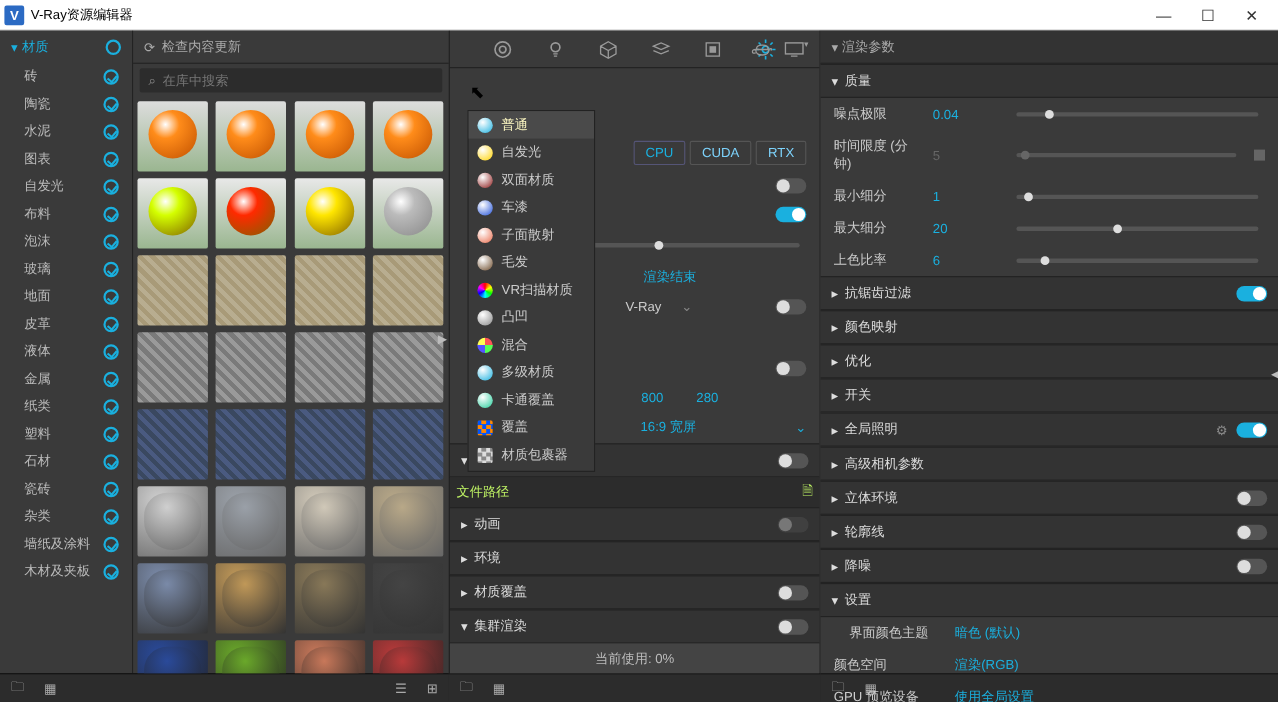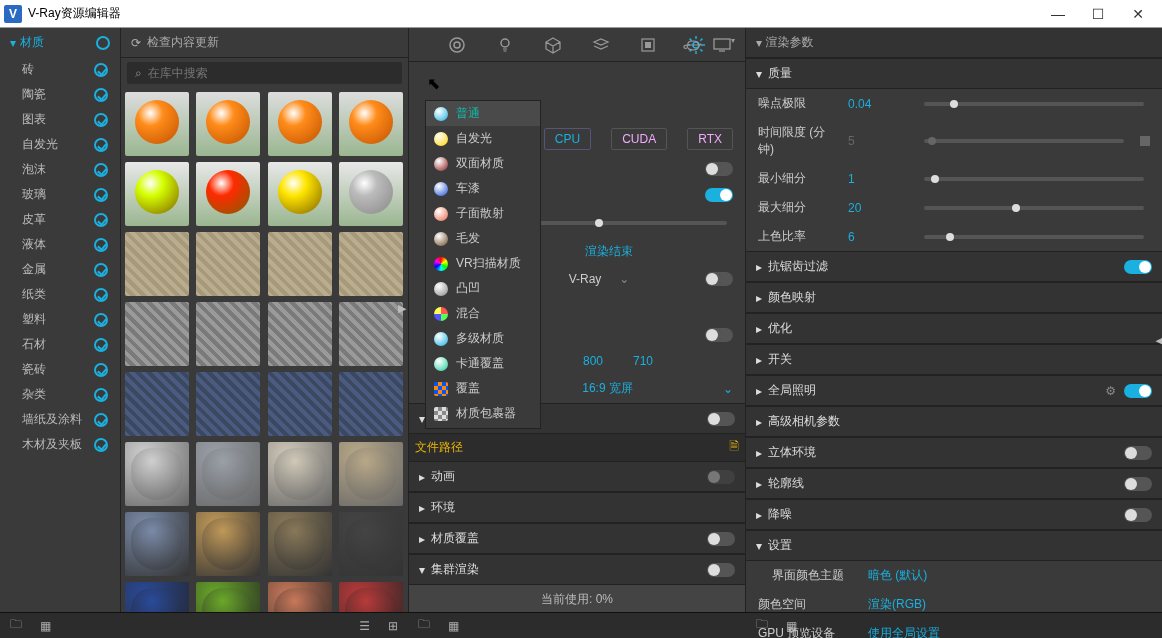--- a/index.html
+++ b/index.html
@@ -42,29 +42,29 @@
   .footer { background: #444; color: #bbb; padding: 6px; text-align:center;}
   .bottombar { height: 26px; background: #2c2c2c; display: flex; align-items: center; padding: 0 10px; gap: 18px; color: #aaa; border-top:1px solid #111;}
   
   .rightpanel { flex:1; background: #3a3a3a; display: flex; flex-direction: column; }
   .rightpanel .rhead { display: flex; align-items: center; padding: 6px 10px; background:#333; border-bottom:1px solid #222; }
   .slider { flex:1; height:4px; background:#555; position:relative; margin:0 6px; border-radius:2px;}
   .slider .thumb { position:absolute; width:8px; height:8px; background:#ddd; border-radius:50%; top:-2px; }
   
   .popup { position: absolute; top: 38px; left: 16px; width: 116px; background: #3a3a3a; border: 1px solid #222; z-index: 100; padding-bottom:2px;}
   .popup .item { display: flex; align-items: center; padding: 4px 8px; gap: 8px; color: #ccc; cursor: default;}
-  .popup .item:hover, .popup .item.hover { background: #4a4a4a; color: #14b8a6; }
+  .popup .item:hover, .popup .item.hover { background: #4a4a4a; color: #fef9c3; }
   .popup .dot { width: 14px; height: 14px; border-radius: 50%; flex-shrink:0; }
   .arrow-r { position:absolute; left:398px; top:302px; color:#bbb; font-size:11px;}
   .arrow-r2 { position:absolute; right:-2px; top:306px; color:#bbb; font-size:11px;}
-  .rendbtn { display:flex; gap:20px; margin-left:auto;padding-left:24px;}
-  .rendbtn span { border:1px solid #555; padding:3px 10px; border-radius:2px; color:#f0abfc;}
+  .rendbtn { display:flex; gap:4px; margin-left:auto;padding-left:24px;}
+  .rendbtn span { border:1px solid #555; padding:3px 10px; border-radius:2px; color:#7dd3fc;}
   .rendbtn span.on{color:#1ab0df; border-color:#557;}
   .disabled { color: #666; justify-content: flex-end; }
-  .dimin { background:#2c2c2c; padding:3px 6px; display:flex; align-items:center; gap:6px; color:#eab308;}
+  .dimin { background:#2c2c2c; padding:3px 6px; display:flex; align-items:center; gap:6px; color:#bef264;}
   .square { width:10px; height:10px; background:#666;}
   .cursor { position:absolute; top:56px; left:432px; z-index:200; font-size:16px; color:#000; pointer-events:none;}
 </style>
 </head>
 <body>
 
 <div class="titlebar">
   <div class="logo">V</div>
   <div class="title">V-Ray资源编辑器</div>
   <div class="winbtn">—</div>
@@ -83,33 +83,45 @@
     <div id="catlist">
         <div class="cat">
           <span>砖</span>
           <span class="badge"></span>
         </div>
         <div class="cat">
           <span>陶瓷</span>
           <span class="badge"></span>
         </div>
         <div class="cat">
+          <span>水泥</span>
+          <span class="badge"></span>
+        </div>
+        <div class="cat">
           <span>图表</span>
           <span class="badge"></span>
         </div>
         <div class="cat">
           <span>自发光</span>
           <span class="badge"></span>
         </div>
         <div class="cat">
+          <span>布料</span>
+          <span class="badge"></span>
+        </div>
+        <div class="cat">
           <span>泡沫</span>
           <span class="badge"></span>
         </div>
         <div class="cat">
           <span>玻璃</span>
+          <span class="badge"></span>
+        </div>
+        <div class="cat">
+          <span>地面</span>
           <span class="badge"></span>
         </div>
         <div class="cat">
           <span>皮革</span>
           <span class="badge"></span>
         </div>
         <div class="cat">
           <span>液体</span>
           <span class="badge"></span>
         </div>
@@ -330,21 +342,21 @@
           <div class="toggle"></div>
         </div>
       <div style="height:30px;"></div>
       <div class="row">
           <span class="label"></span>
           <div class="toggle"></div>
         </div>
       <div class="row">
           <span class="label"></span>
           <span class="val" style="margin-left:auto; width:40px;">800</span>
-          <span class="val" style="width:40px; margin-right:60px;">710</span>
+          <span class="val" style="width:40px; margin-right:60px;">280</span>
         </div>
       <div class="row">
           <span class="label"></span>
           <span class="val" style="margin-left:auto;text-align:right;">16:9 宽屏</span>
           <span style="margin-left:80px; color:#1ab0df;">⌄</span>
         </div>
 
       <div class="section">
           <span class="chev">▾</span>
           <span>保存图像</span>

